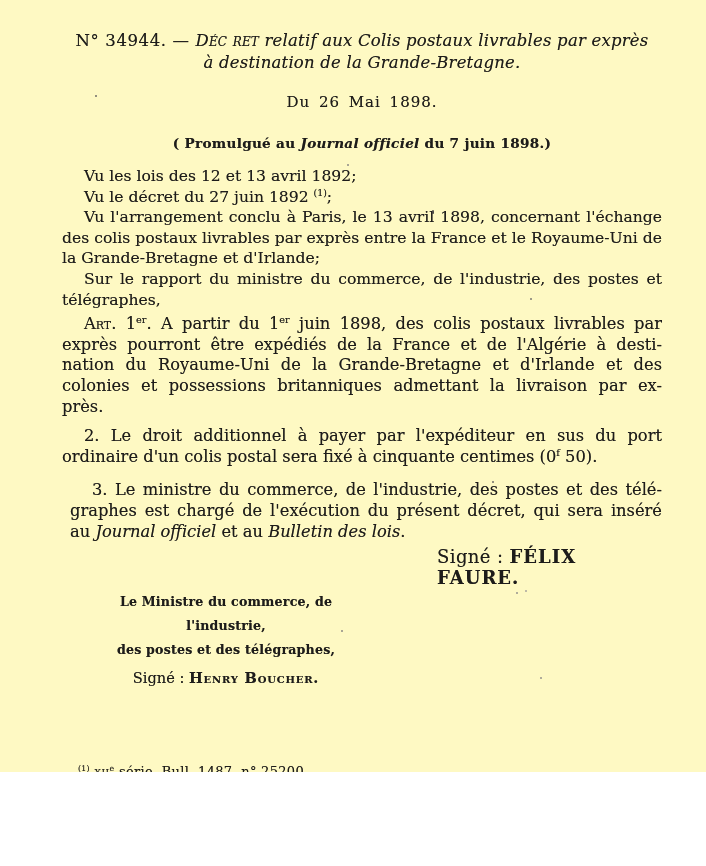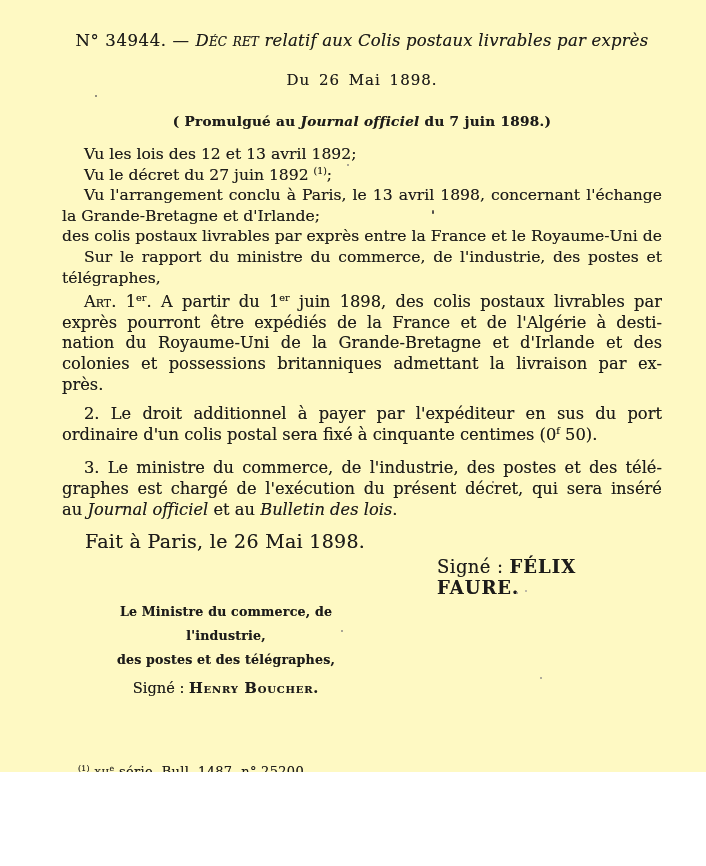--- a/index.html
+++ b/index.html
@@ -63,21 +63,21 @@
   .decrete {
     margin-top: 15px;
     font-size: 15.4px;
     font-variant: small-caps;
     letter-spacing: 1px;
     word-spacing: 3px;
   }
 
   .m-art1 { margin-top: 4px; }
   .m-art2 { margin-top: 9px; }
-  .m-art3 { margin-top: 13px; }
+  .m-art3 { margin-top: 13px; margin-left: 8px; }
 
   .fait {
     margin-top: 10px;
     padding-left: 23px;
     font-size: 19px;
     letter-spacing: 0.3px;
   }
 
   .sig-president {
     margin-top: 4px;
@@ -117,33 +117,34 @@
   .speck { position: absolute; border-radius: 50%; }
 </style>
 </head>
 <body>
 
 <div class="page">
   <div class="content">
 
     <div class="title-block">
       <div class="line-free"><span class="title-roman">N° 34944.</span><span class="title-roman"> — </span><span class="sc">Déc ret</span><span> relatif aux Colis postaux livrables par exprès</span></div>
+      <div>à destination de la Grande-Bretagne.</div>
     </div>
 
     <div class="dateline">Du 26 Mai 1898.</div>
 
     <div class="promulgue"><span>( Promulgué au </span><span class="it">Journal officiel</span><span> du 7 juin 1898.)</span></div>
 
 
     <div class="vu-block">
       <div class="line ind">Vu les lois des 12 et 13 avril 1892;</div>
       <div class="line ind"><span>Vu le décret du 27 juin 1892 </span><sup>(1)</sup><span>;</span></div>
       <div class="line ind jline">Vu l'arrangement conclu à Paris, le 13 avril 1898, concernant l'échange</div>
+      <div class="line jline">des colis postaux livrables par exprès entre la France et le Royaume-Uni de</div>
       <div class="line">la Grande-Bretagne et d'Irlande;</div>
-      <div class="line jline">des colis postaux livrables par exprès entre la France et le Royaume-Uni de</div>
       <div class="line ind jline">Sur le rapport du ministre du commerce, de l'industrie, des postes et des</div>
       <div class="line">télégraphes,</div>
     </div>
 
 
     <div class="art-block m-art1">
       <div class="line ind jline"><span class="sc">Art.</span><span> 1</span><sup>er</sup><span>. A partir du 1</span><sup>er</sup><span> juin 1898, des colis postaux livrables par</span></div>
       <div class="line jline">exprès pourront être expédiés de la France et de l'Algérie à desti-</div>
       <div class="line jline">nation du Royaume-Uni de la Grande-Bretagne et d'Irlande et des</div>
       <div class="line jline">colonies et possessions britanniques admettant la livraison par ex-</div>
@@ -154,21 +155,20 @@
       <div class="line ind jline">2. Le droit additionnel à payer par l'expéditeur en sus du port</div>
       <div class="line"><span>ordinaire d'un colis postal sera fixé à cinquante centimes (0</span><sup>f</sup><span> 50).</span></div>
     </div>
 
     <div class="art-block m-art3">
       <div class="line ind jline">3. Le ministre du commerce, de l'industrie, des postes et des télé-</div>
       <div class="line jline">graphes est chargé de l'exécution du présent décret, qui sera inséré</div>
       <div class="line"><span>au </span><span style="font-style:italic">Journal officiel</span><span> et au </span><span style="font-style:italic">Bulletin des lois</span><span>.</span></div>
     </div>
 
-    <div class="fait">Fait à Paris, le 26 Mai 1898.</div>
 
     <div class="sig-president"><span>Signé : </span><span class="name">FÉLIX FAURE.</span></div>
 
     <div class="minister-block">
       <div class="minister-title">Le Ministre du commerce, de l'industrie,</div>
       <div class="minister-title">des postes et des télégraphes,</div>
       <div class="minister-signe"><span>Signé : </span><span class="name">Henry Boucher.</span></div>
     </div>
 
   </div>

